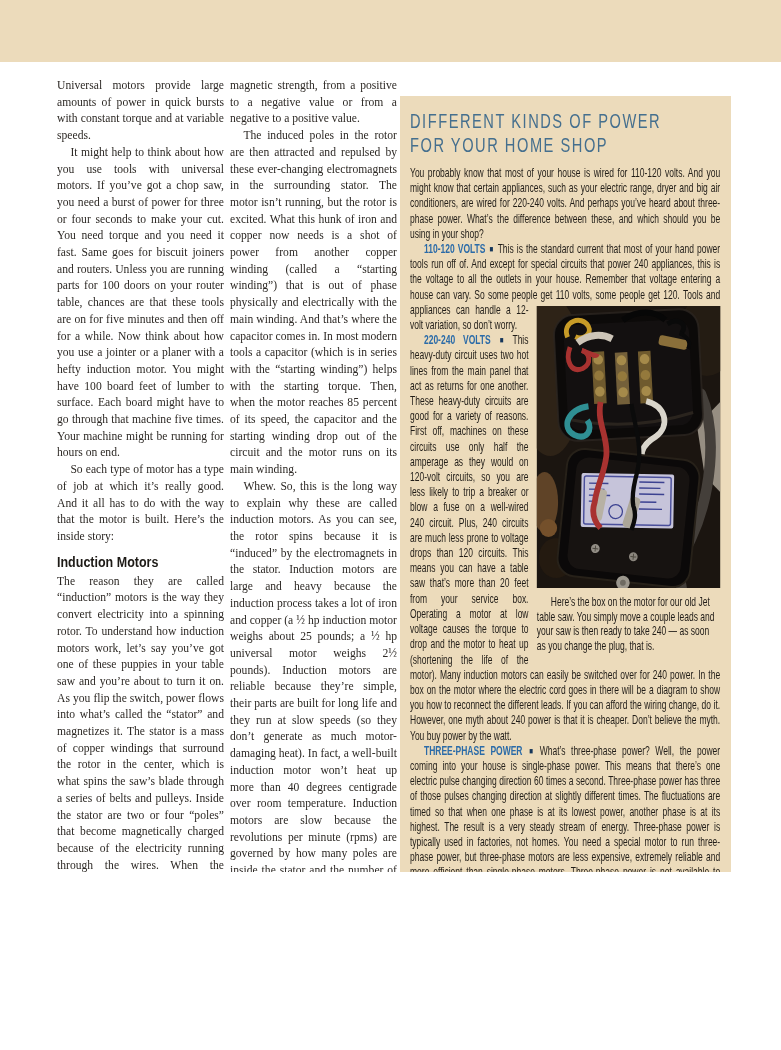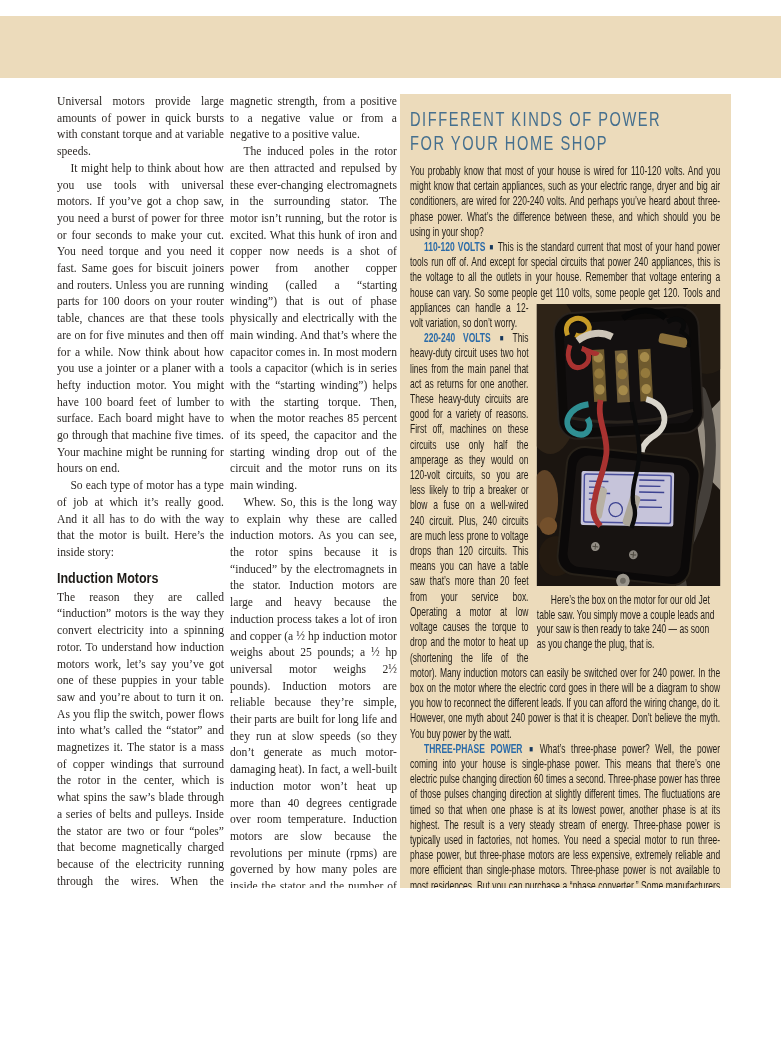--- a/index.html
+++ b/index.html
@@ -1,32 +1,32 @@
 <!DOCTYPE html>
 <html><head>
 <meta charset="utf-8">
 <style>
   html,body{margin:0;padding:0;background:#ffffff;}
-  .page{position:relative;width:781px;height:872px;background:#ffffff;overflow:hidden;margin-top:16px;}
+  .page{position:relative;width:781px;height:872px;background:#ffffff;overflow:hidden;}
 
   .top-band{position:absolute;left:0;top:0;width:781px;height:62px;background:#ecdbbb;}
 
   
   .col{position:absolute;top:77px;width:187px;transform:scaleX(0.893);transform-origin:0 0;
        font-family:"Liberation Serif",serif;font-size:13px;line-height:16.7px;color:#2c2824;
        text-align:justify;}
   .col1{left:57px;}
   .col2{left:230px;}
   .serif-p{margin:0;}
   .ind{text-indent:15px;}
   .col-head{font-family:"Liberation Sans",sans-serif;font-weight:bold;font-size:14px;
             line-height:17px;color:#1d1a16;margin:9px 0 2px 0;}
 
   
-  .sidebar{position:absolute;left:400px;top:78px;width:331px;background:#ecdbbb;min-height:880px;}
+  .sidebar{position:absolute;left:400px;top:96px;width:331px;background:#ecdbbb;min-height:880px;}
   .sb-inner{margin-left:10px;width:445px;transform:scaleX(0.697);transform-origin:0 0;
             padding:13px 0 14px 0;font-family:"Liberation Sans",sans-serif;font-size:12.2px;
             line-height:15.2px;color:#211d18;text-align:justify;}
   .sb-title{margin:0 0 9px 0;font-weight:400;font-size:21px;line-height:24px;color:#456f8e;
             letter-spacing:2.2px;}
   .sb-title-line{display:block;}
   .sb-p{margin:0;}
   .sb-p.ind{text-indent:20px;}
   .sb-head{color:#2b6ba8;font-weight:bold;}
   .sb-sq{color:#16365a;font-size:9px;margin:0 5px;vertical-align:1px;}

